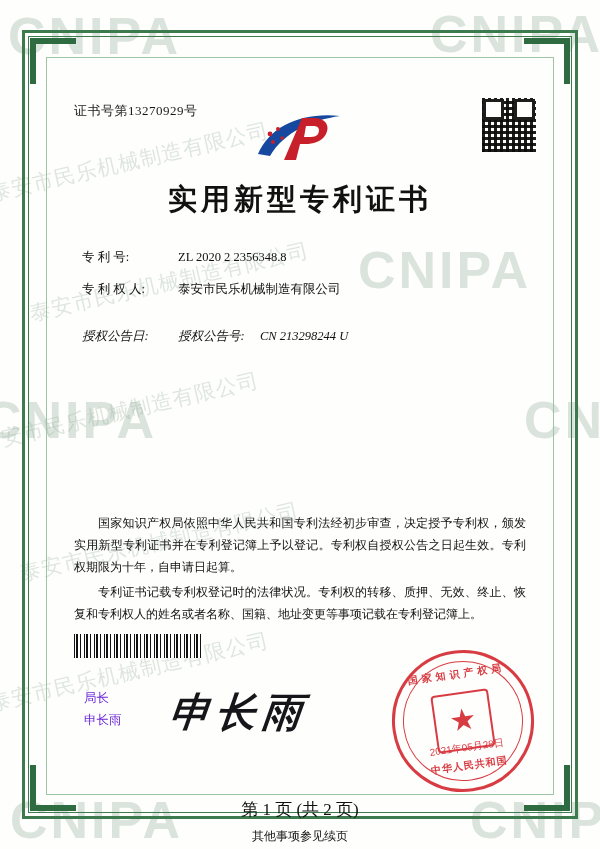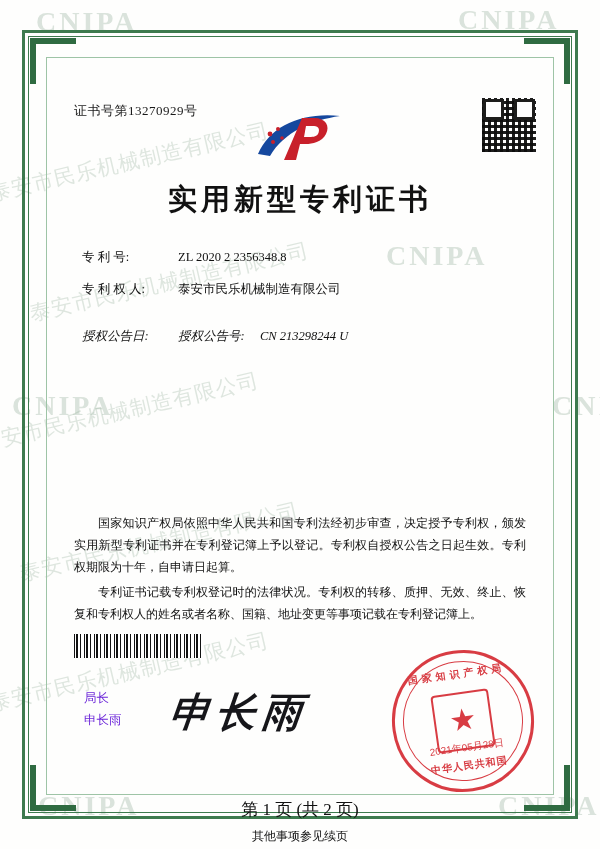--- a/index.html
+++ b/index.html
@@ -71,26 +71,25 @@
     font-family: "Liberation Sans", sans-serif;
     font-size: 21px;
     letter-spacing: 1px;
     white-space: nowrap;
     transform: rotate(-13deg);
     transform-origin: left center;
   }
   .wm-cnipa {
     position: absolute;
     color: rgba(150, 175, 155, 0.34);
-    font-family: Liberation Serif, serif;
-    font-size: 28px;
+    font-family: Liberation Sans, sans-serif;
+    font-size: 52px;
     font-weight: bold;
     letter-spacing: 3px;
     white-space: nowrap;
-    margin-left: 28px;
   }
 
   
   .qr-code {
     position: absolute;
     right: 62px; top: 96px;
     width: 54px; height: 54px;
     background:
       repeating-linear-gradient(90deg, #111 0 3px, #fff 3px 6px),
       repeating-linear-gradient(0deg, #111 0 3px, #fff 3px 6px);

